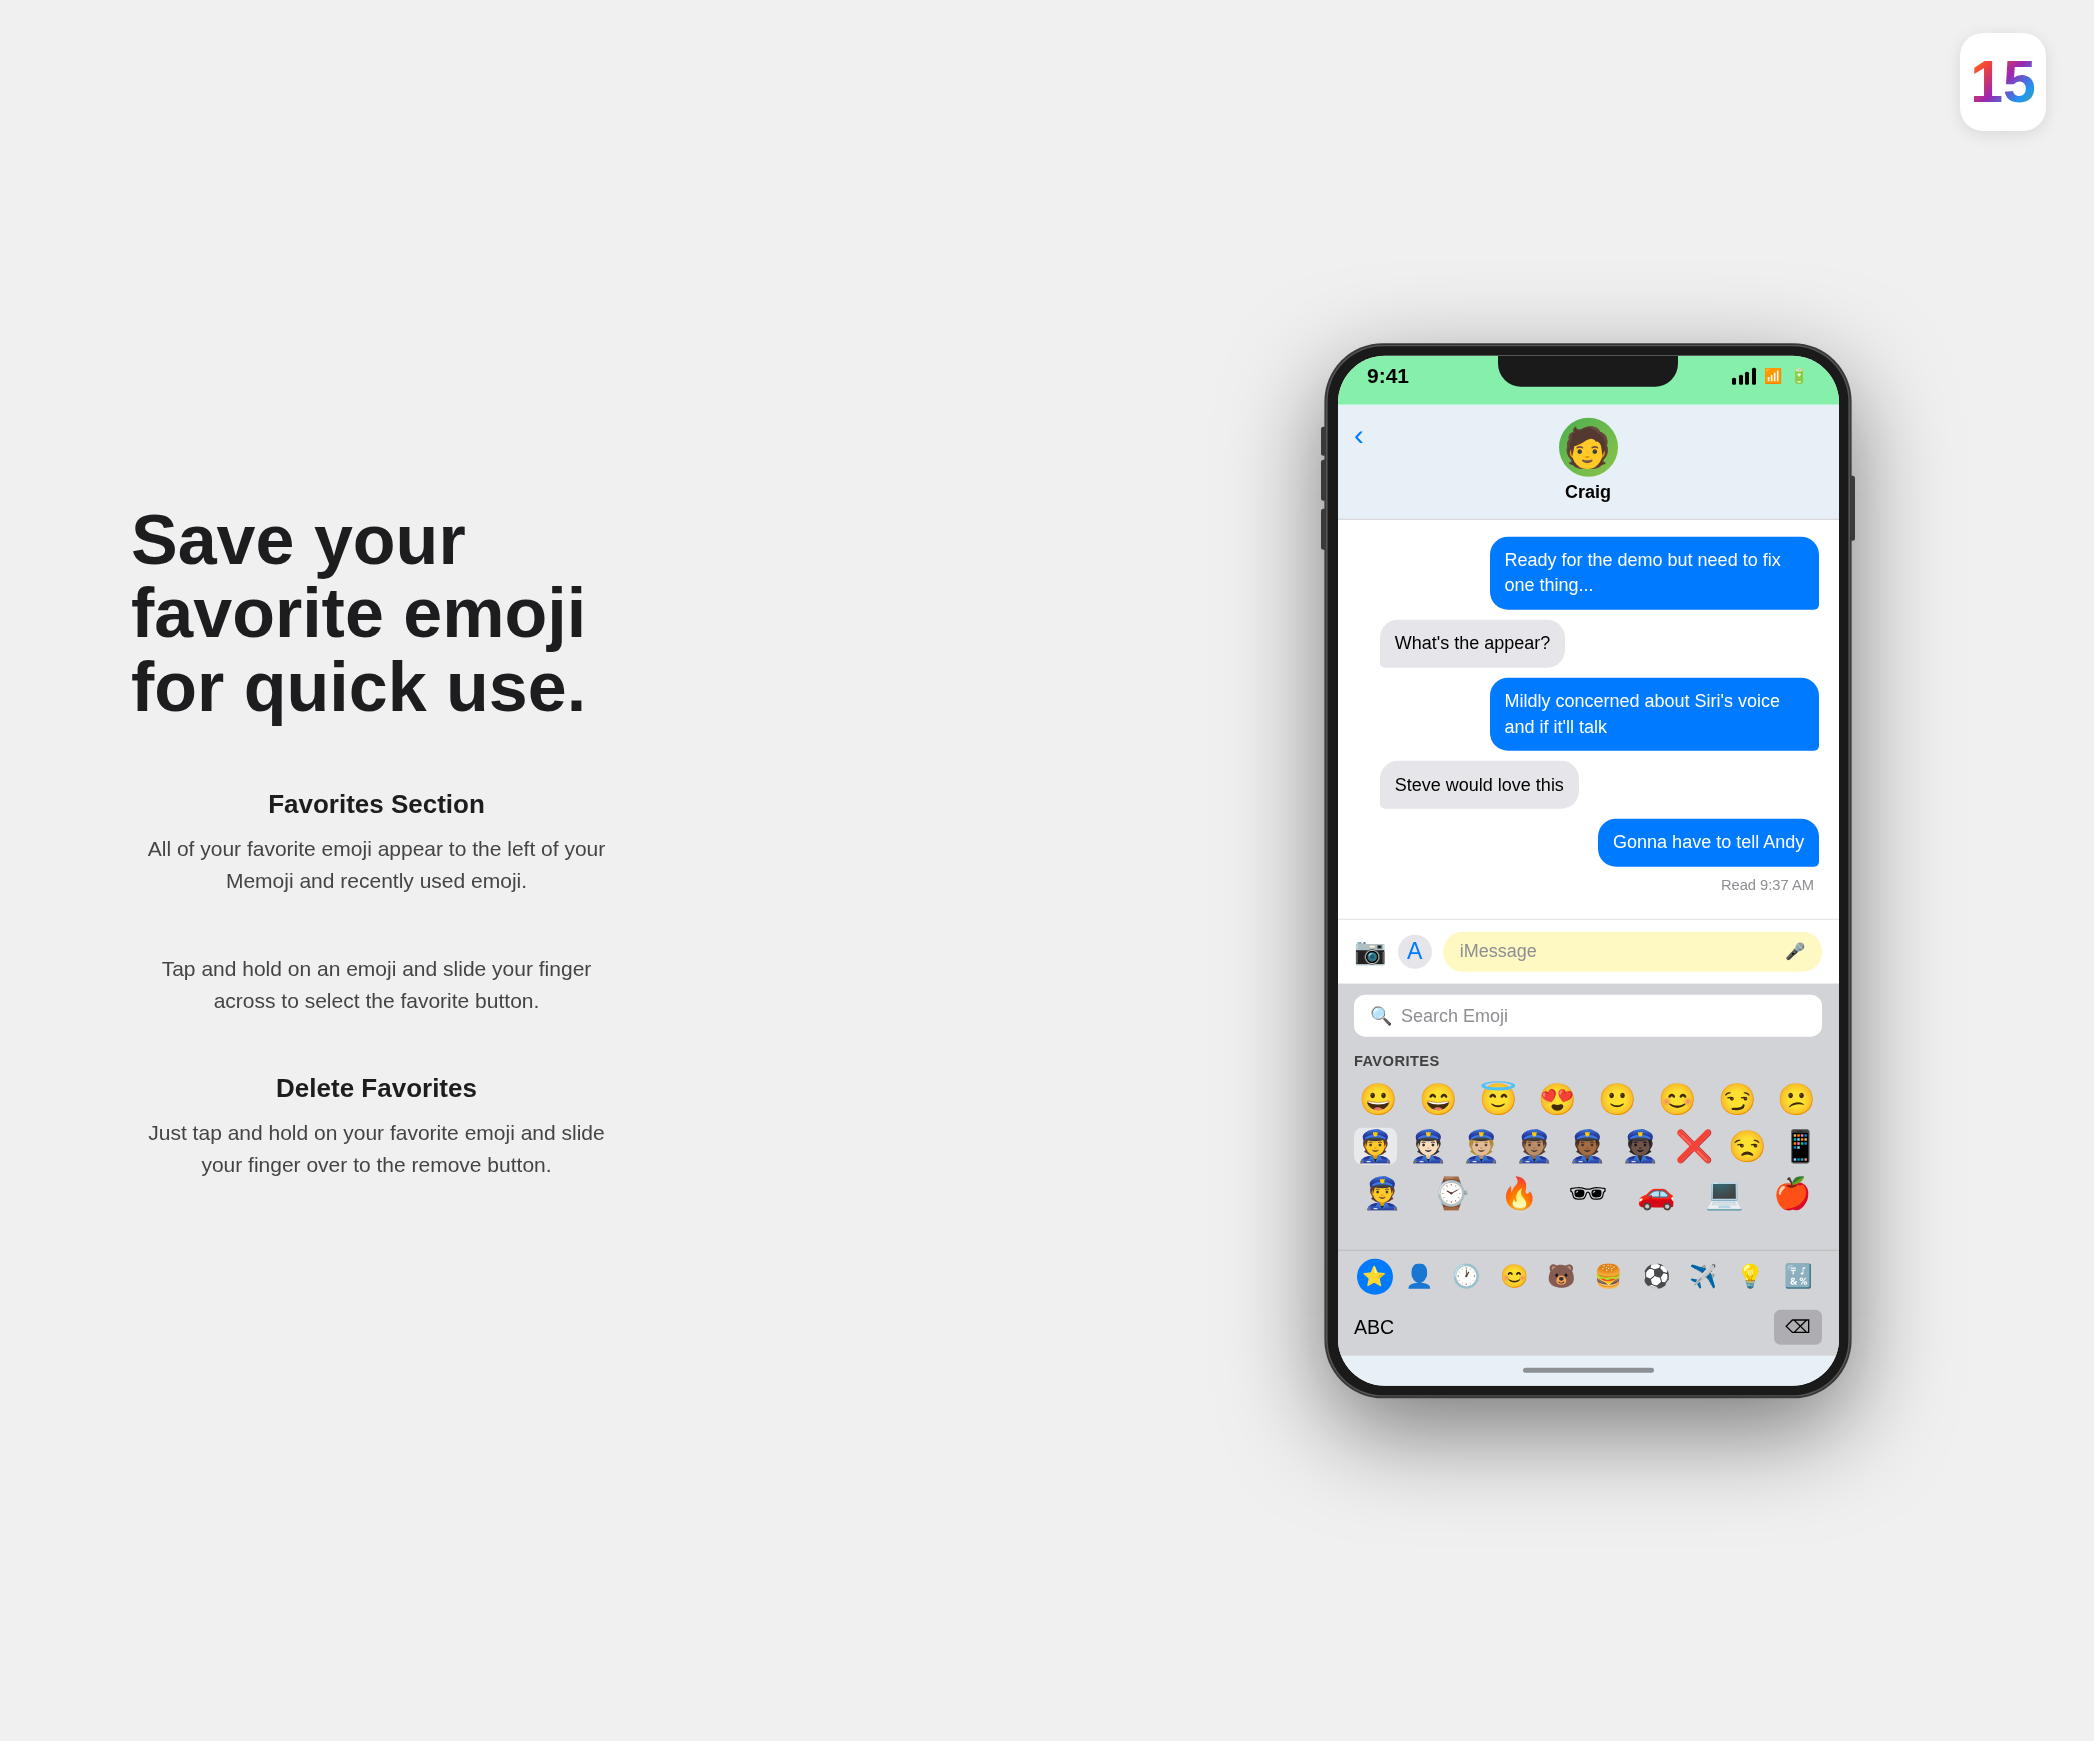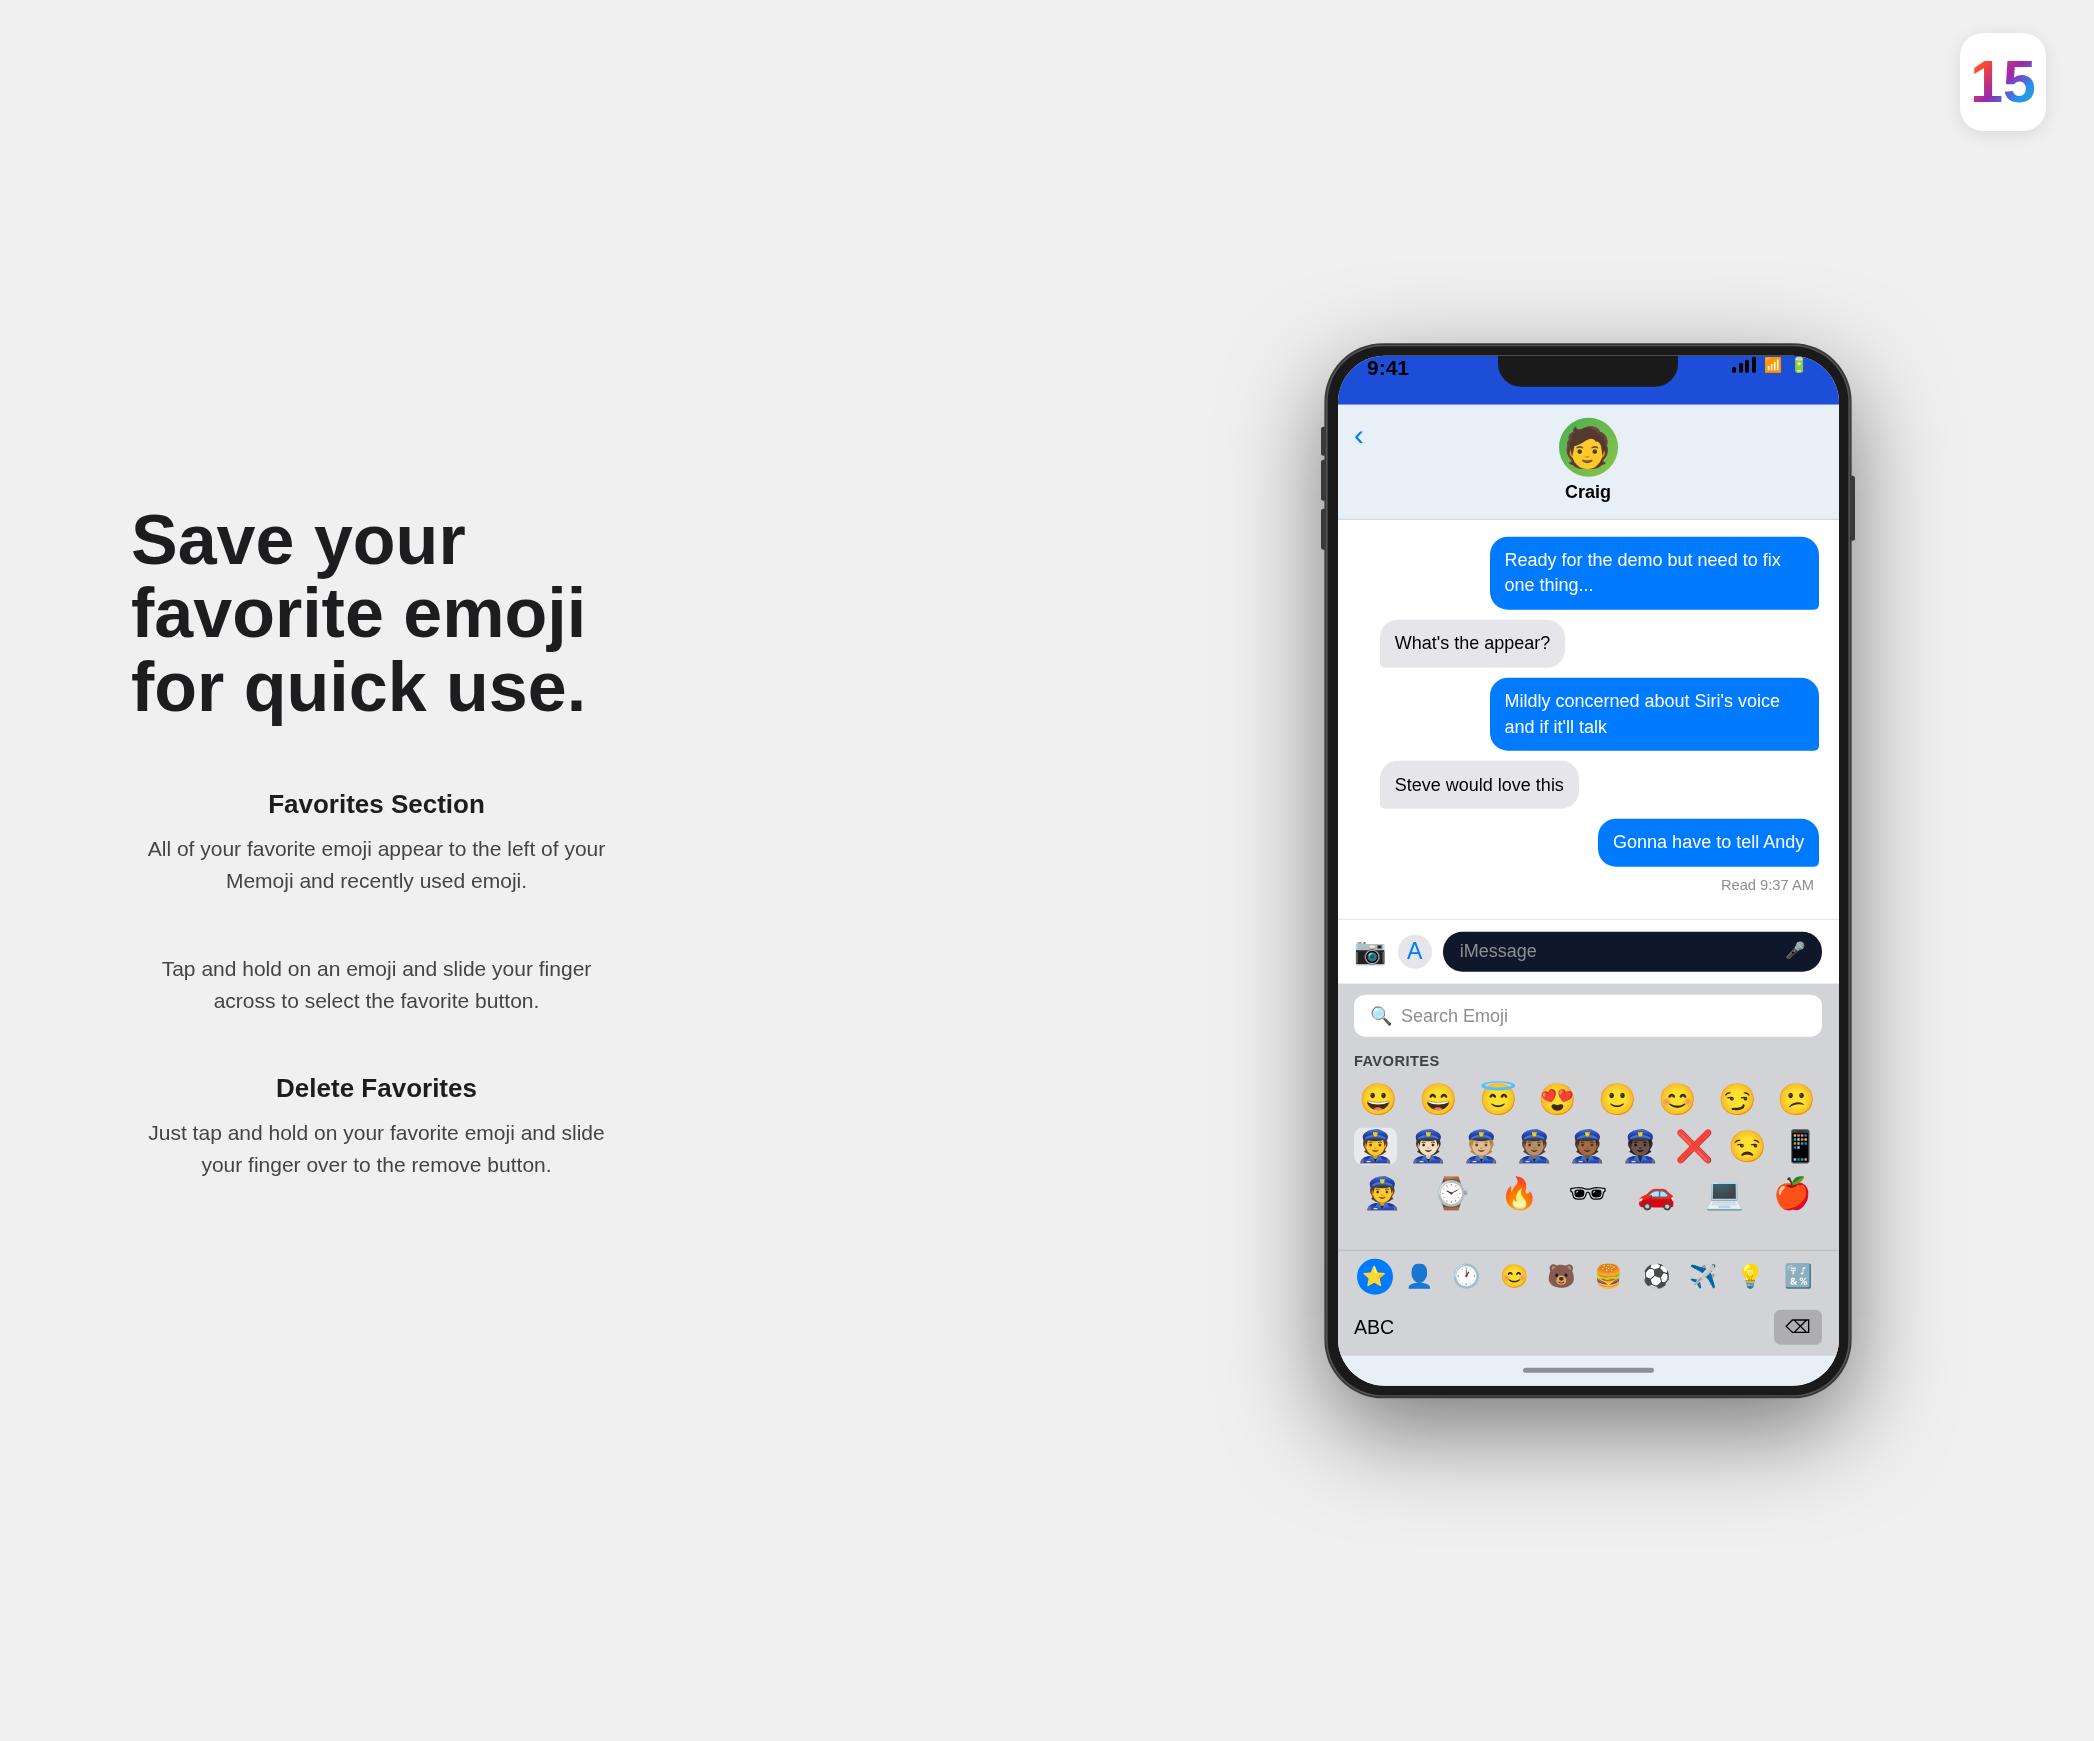--- a/index.html
+++ b/index.html
@@ -110,24 +110,24 @@
       transform: translateX(-50%);
       width: 180px;
       height: 31px;
       background: #1a1a1a;
       border-radius: 0 0 23px 23px;
       z-index: 10;
     }
 
     
     .status-bar {
-      background: #1d4ed8;
+      background: #86efac;
       height: 49px;
       display: flex;
-      align-items: flex-start;
+      align-items: center;
       justify-content: space-between;
       padding: 0 29.5px 8.2px;
       position: relative;
     }
 
     .status-time {
       font-size: 21px;
       font-weight: 600;
       color: #000;
     }
@@ -247,27 +247,27 @@
       border-top: 0.8px solid #e0e0e0;
     }
 
     .input-icon {
       font-size: 26px;
       color: #8e8e93;
     }
 
     .message-input {
       flex: 1;
-      background: #0f172a;
+      background: #fef9c3;
       border-radius: 19.6px;
       padding: 9.8px 16.4px;
       font-size: 18px;
       color: #8e8e93;
       display: flex;
-      align-items: flex-start;
+      align-items: center;
       justify-content: space-between;
     }
 
     
     .emoji-keyboard {
       background: #d1d3d6;
       padding: 0;
     }
 
     .search-bar {

